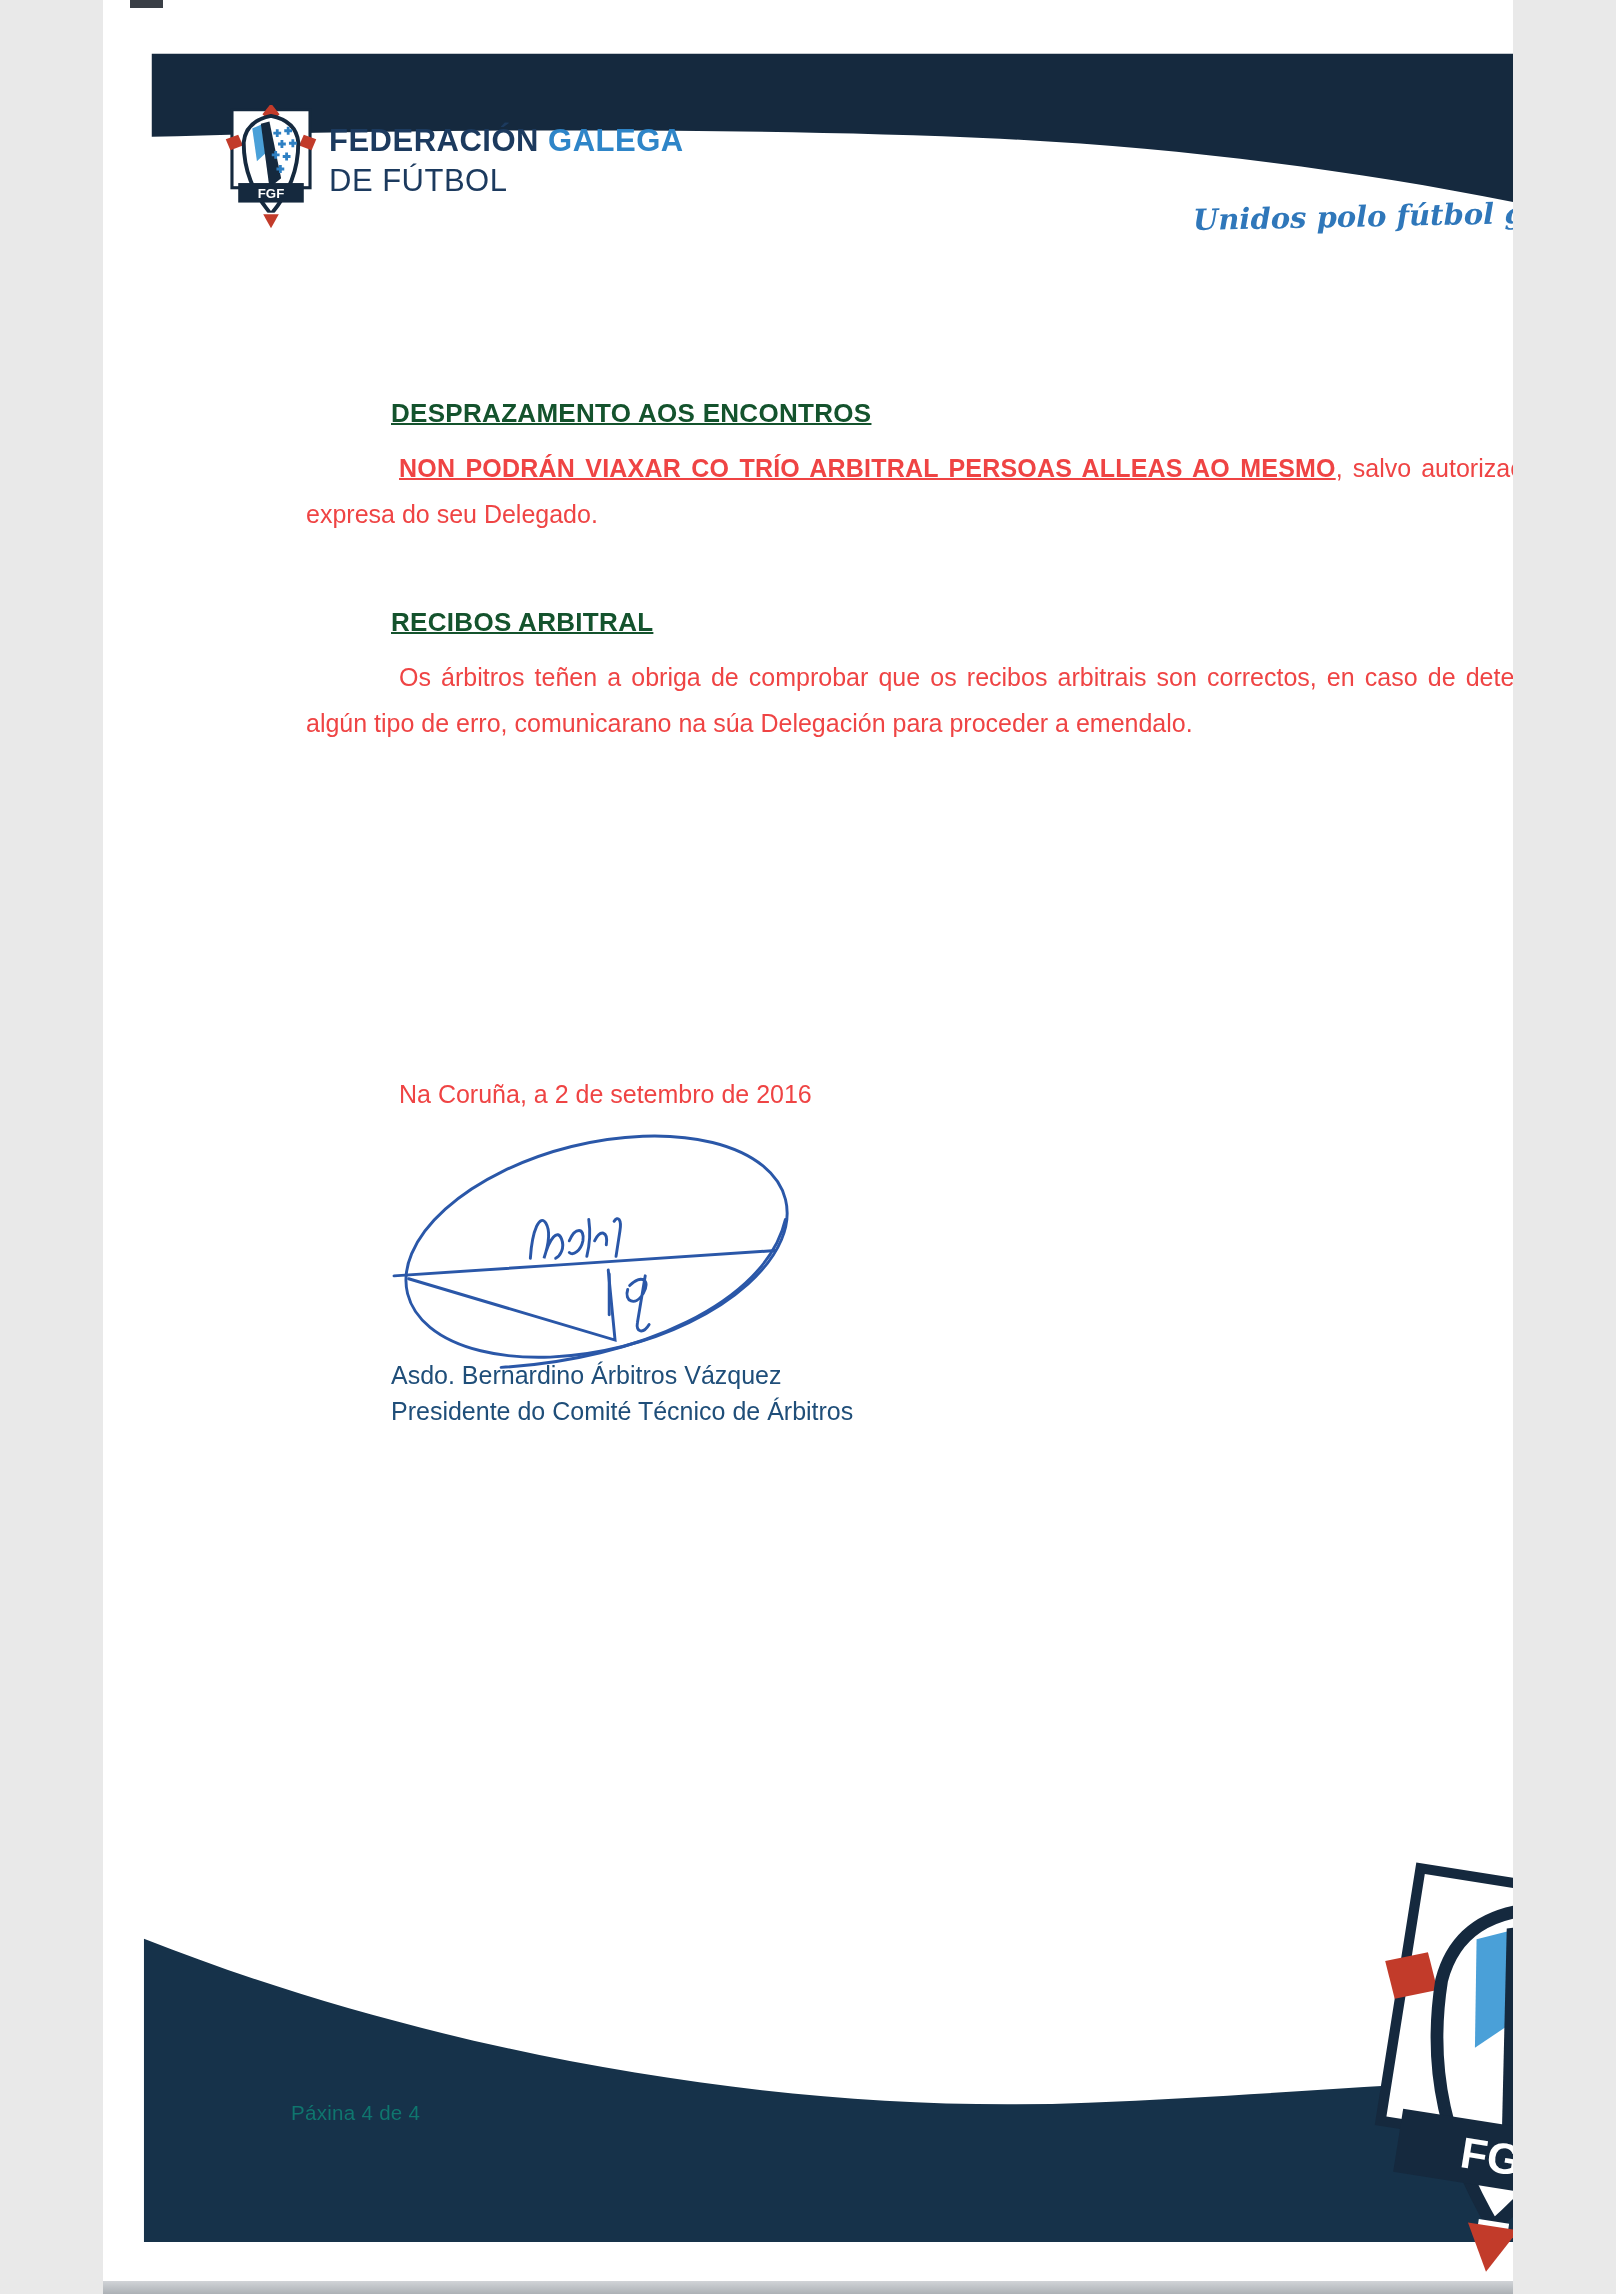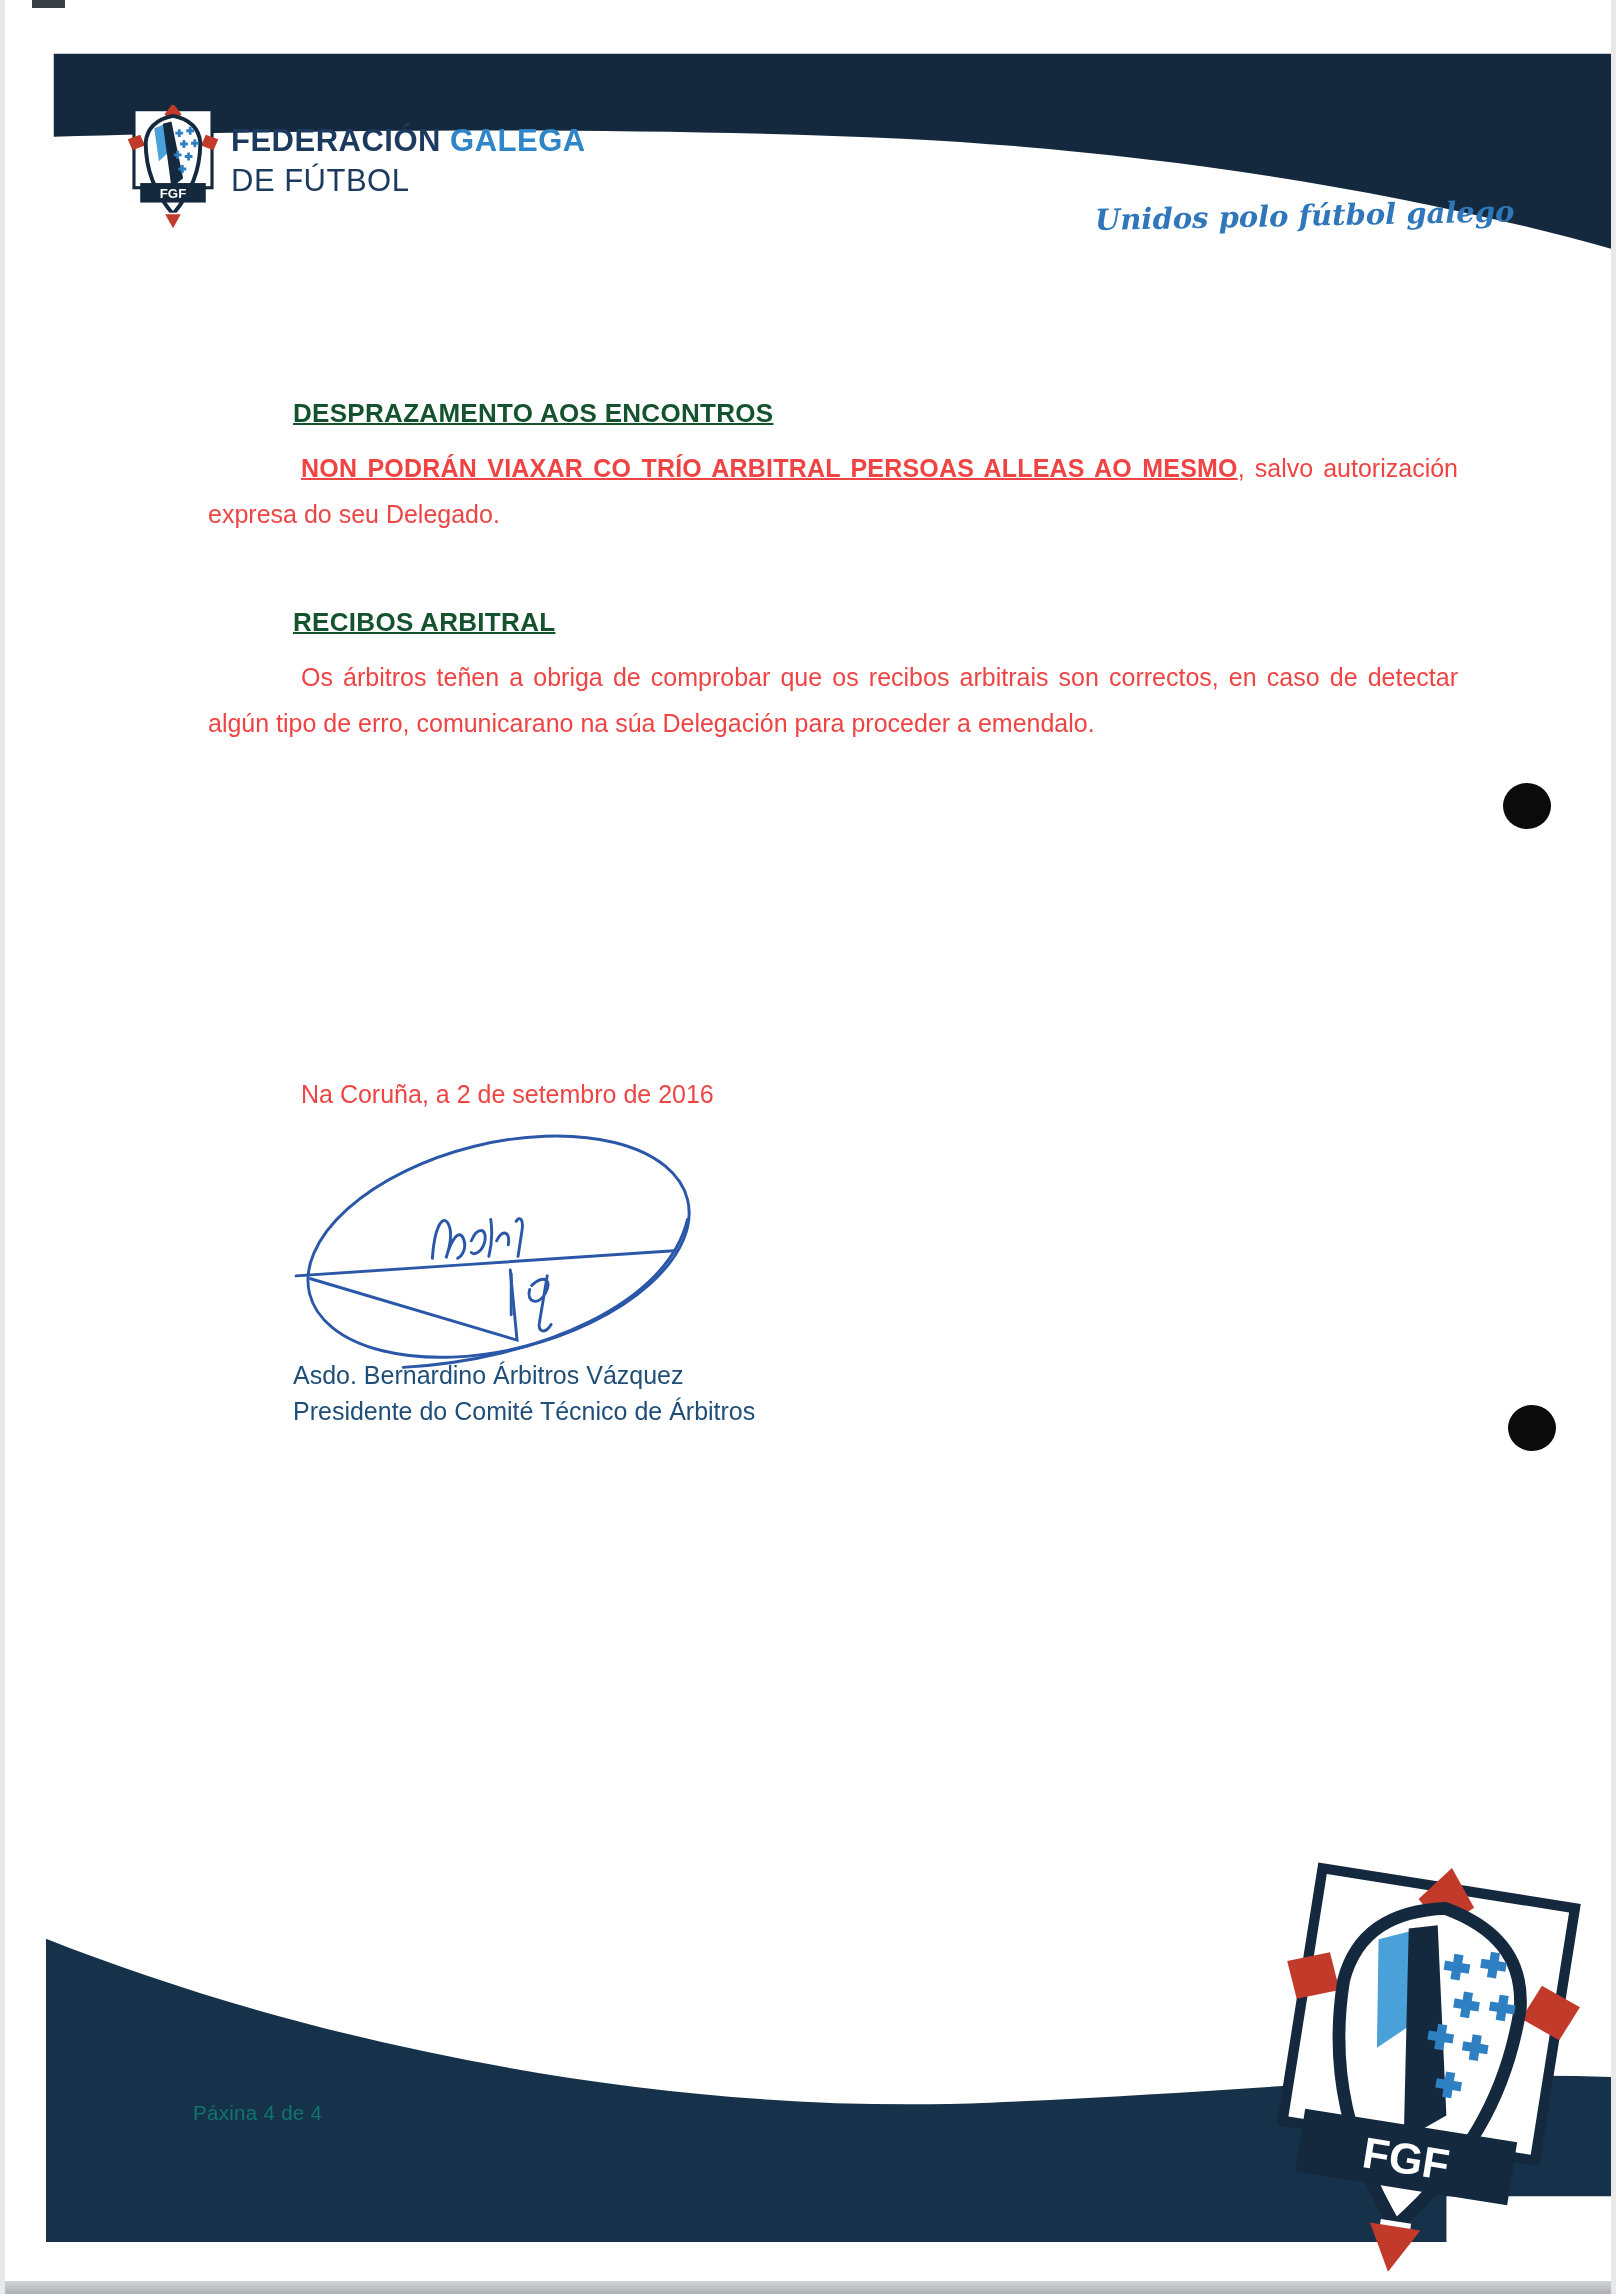--- a/index.html
+++ b/index.html
@@ -1,17 +1,17 @@
 <!DOCTYPE html>
 <html><head>
 <meta charset="utf-8">
 <style>
   html,body{margin:0;padding:0;background:#e9e9e9;}
   .page{
-    position:relative;width:1606px;height:2295px;background:#ffffff;
+    position:relative;width:1410px;height:2295px;background:#ffffff;
     overflow:hidden;font-family:"Liberation Sans",sans-serif;margin:0 auto;
   }
   .abs{position:absolute;}
   
   .logo-text{position:absolute;left:226px;top:123px;line-height:1.15;}
   .logo-line1{font-size:31px;font-weight:bold;color:#1c3a5e;letter-spacing:0.5px;white-space:nowrap;}
   .logo-line1 .galega{color:#2e85c8;}
   .logo-line2{font-size:31px;font-weight:normal;color:#1c3a5e;letter-spacing:0.5px;margin-top:3.9px;}
   .slogan{
     position:absolute;left:1090px;top:199px;width:390px;

